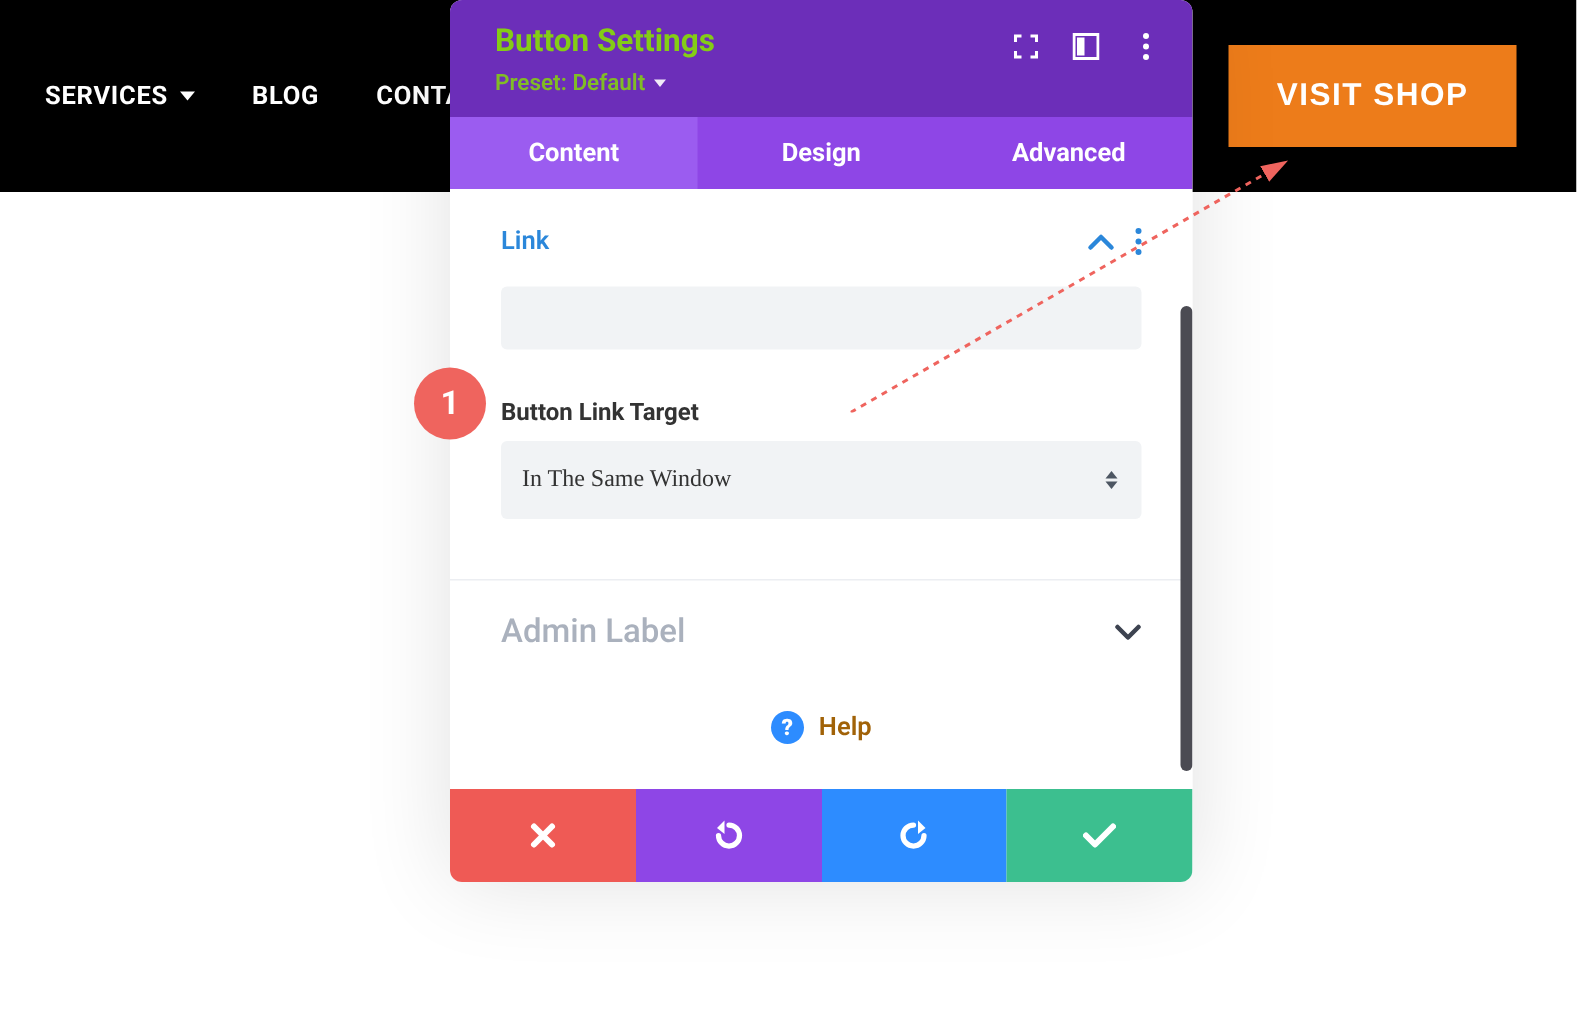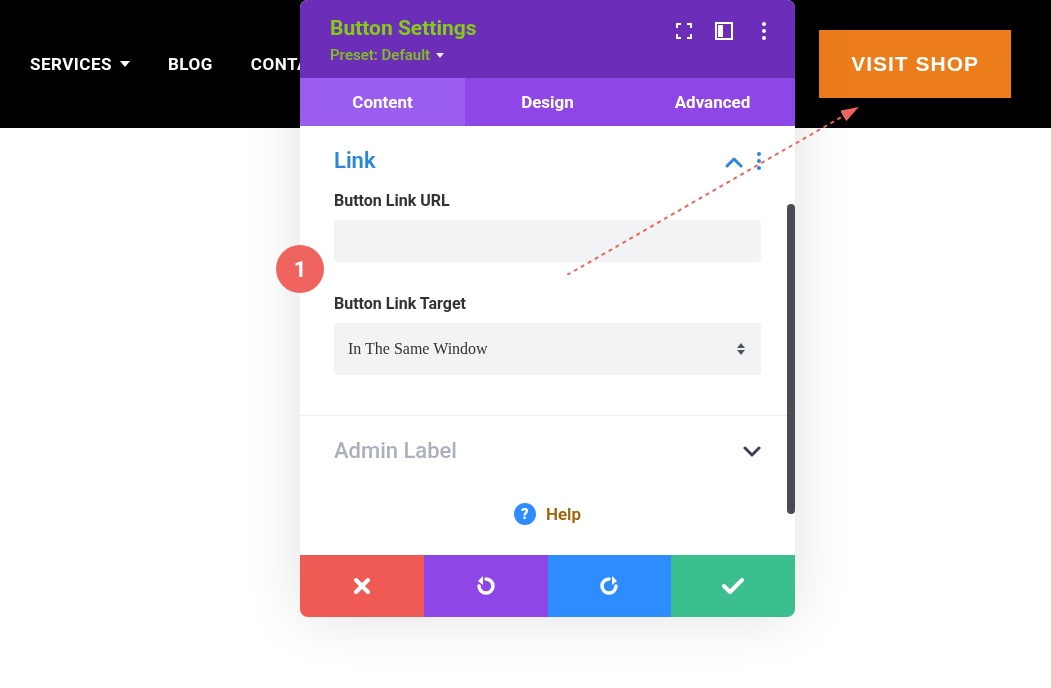--- a/index.html
+++ b/index.html
@@ -85,21 +85,21 @@
     flex:1;
     text-align:center;
     cursor: pointer;
   }
   .modal-tab.active { background: #9b5cf0; }
 
   .modal-body { background:#fff; padding: 22px 34px 10px 34px; position:relative;}
   .scroll-track { position:absolute; right:0; top:78px; width:8px; height:310px; background:#4b4b53; border-radius:4px;}
 
   .section-header { display:flex; justify-content:space-between; align-items:center; margin-bottom:18px;}
-  .section-title { color:#2b87da; font-size:22px; font-weight:600; }
+  .section-title { color:#2b87da; font-size:17px; font-weight:600; }
   .section-icons { display:flex; gap:14px; align-items:center; }
   .collapse-chevron-up { color:#2b87da; font-size:22px; font-weight:900; cursor:pointer;}
   .vert-dots { display:flex; flex-direction:column; gap:3px; cursor:pointer;}
   .vert-dots span { width:4px; height:4px; background:#2b87da; border-radius:50%;}
 
   .field-label { font-size:16px; font-weight:700; color:#333; margin-bottom:10px; margin-top:14px;}
   .text-input {
     width:100%; background:#f1f3f5; border:none; border-radius:4px;
     padding:12px 14px; font-size:15px; color:#333; height:42px;
   }
@@ -233,21 +233,20 @@
             </svg>
         </div>
         <div class="vert-dots">
             <span></span>
             <span></span>
             <span></span>
           </div>
       </div>
     </div>
 
-    <div class="field-label">Button Link URL</div>
     <input class="text-input" type="text" value="" style="">
 
     <div class="field-label" style="margin-top:32px;">Button Link Target</div>
     <div class="select-wrap">
       <div class="select-input">In The Same Window</div>
       <div class="select-caret">
         <span class="up"></span>
           <span class="down"></span>
       </div>
     </div>

